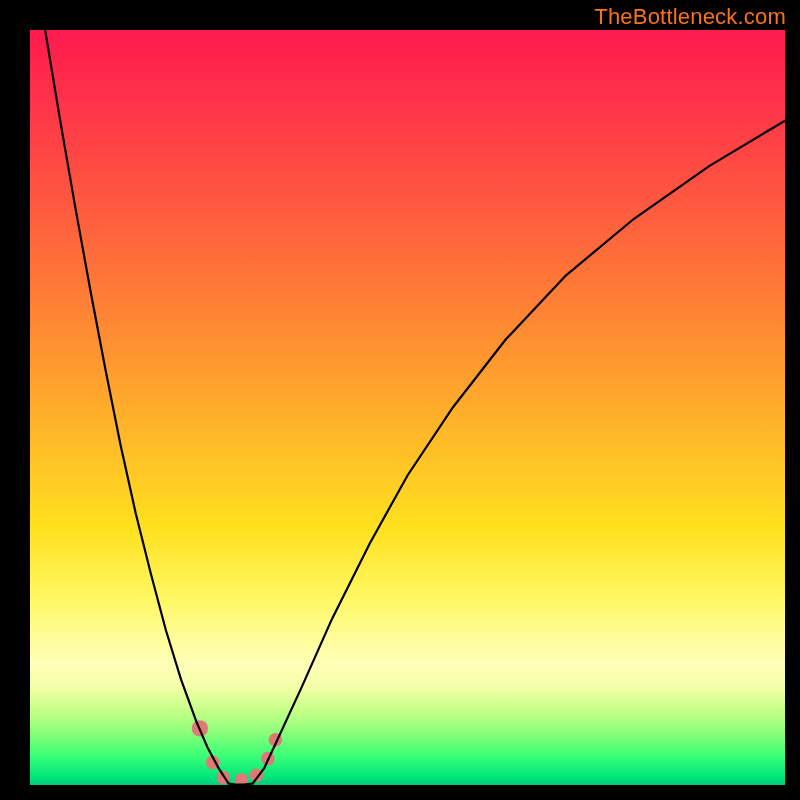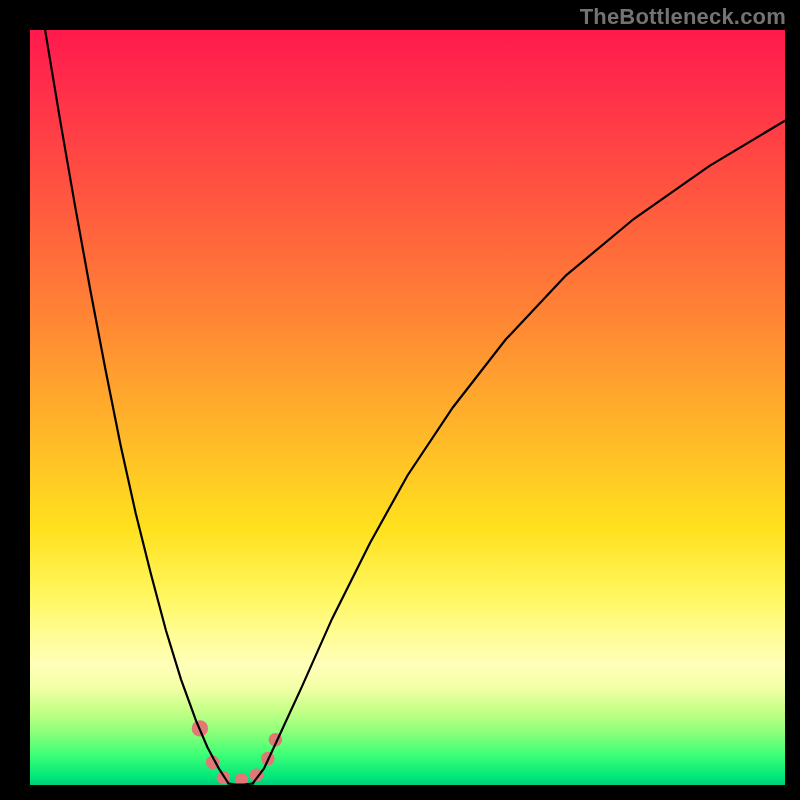--- a/index.html
+++ b/index.html
@@ -43,23 +43,23 @@
       #8dff7a 93%,
       #3dff77 96%,
       #00e67a 99%,
       #00cc7a 100%
     );
   }
   .watermark {
     position: absolute;
     top: 4px;
     right: 14px;
-    color: #737373;
+    color: #f97316;
     font-size: 22px;
-    font-weight: 700;
+    font-weight: 400;
     letter-spacing: 0.2px;
     user-select: none;
   }
   svg.curve {
     position: absolute;
     inset: 0;
   }
 </style>
 </head>
 <body>

